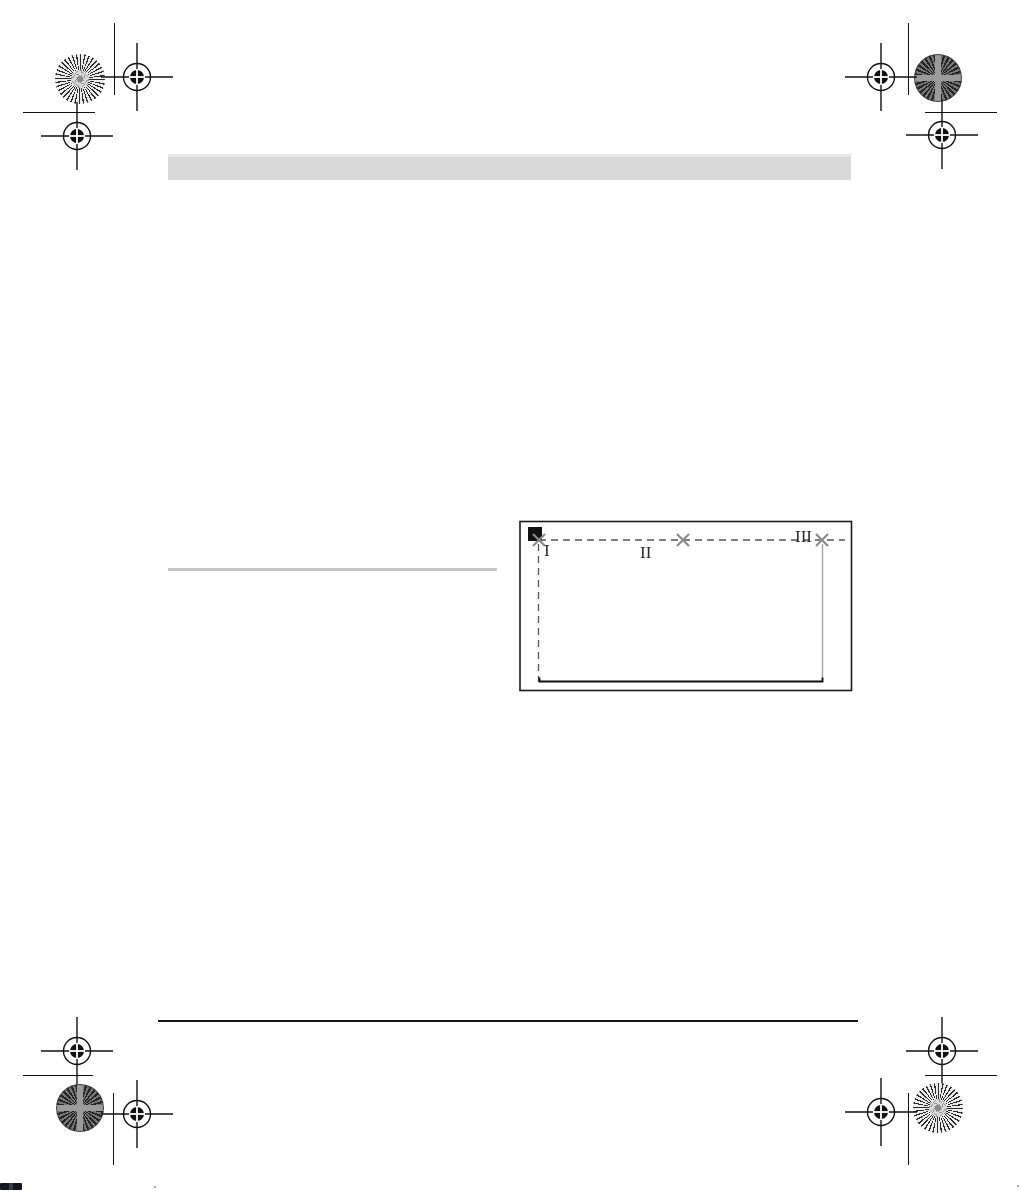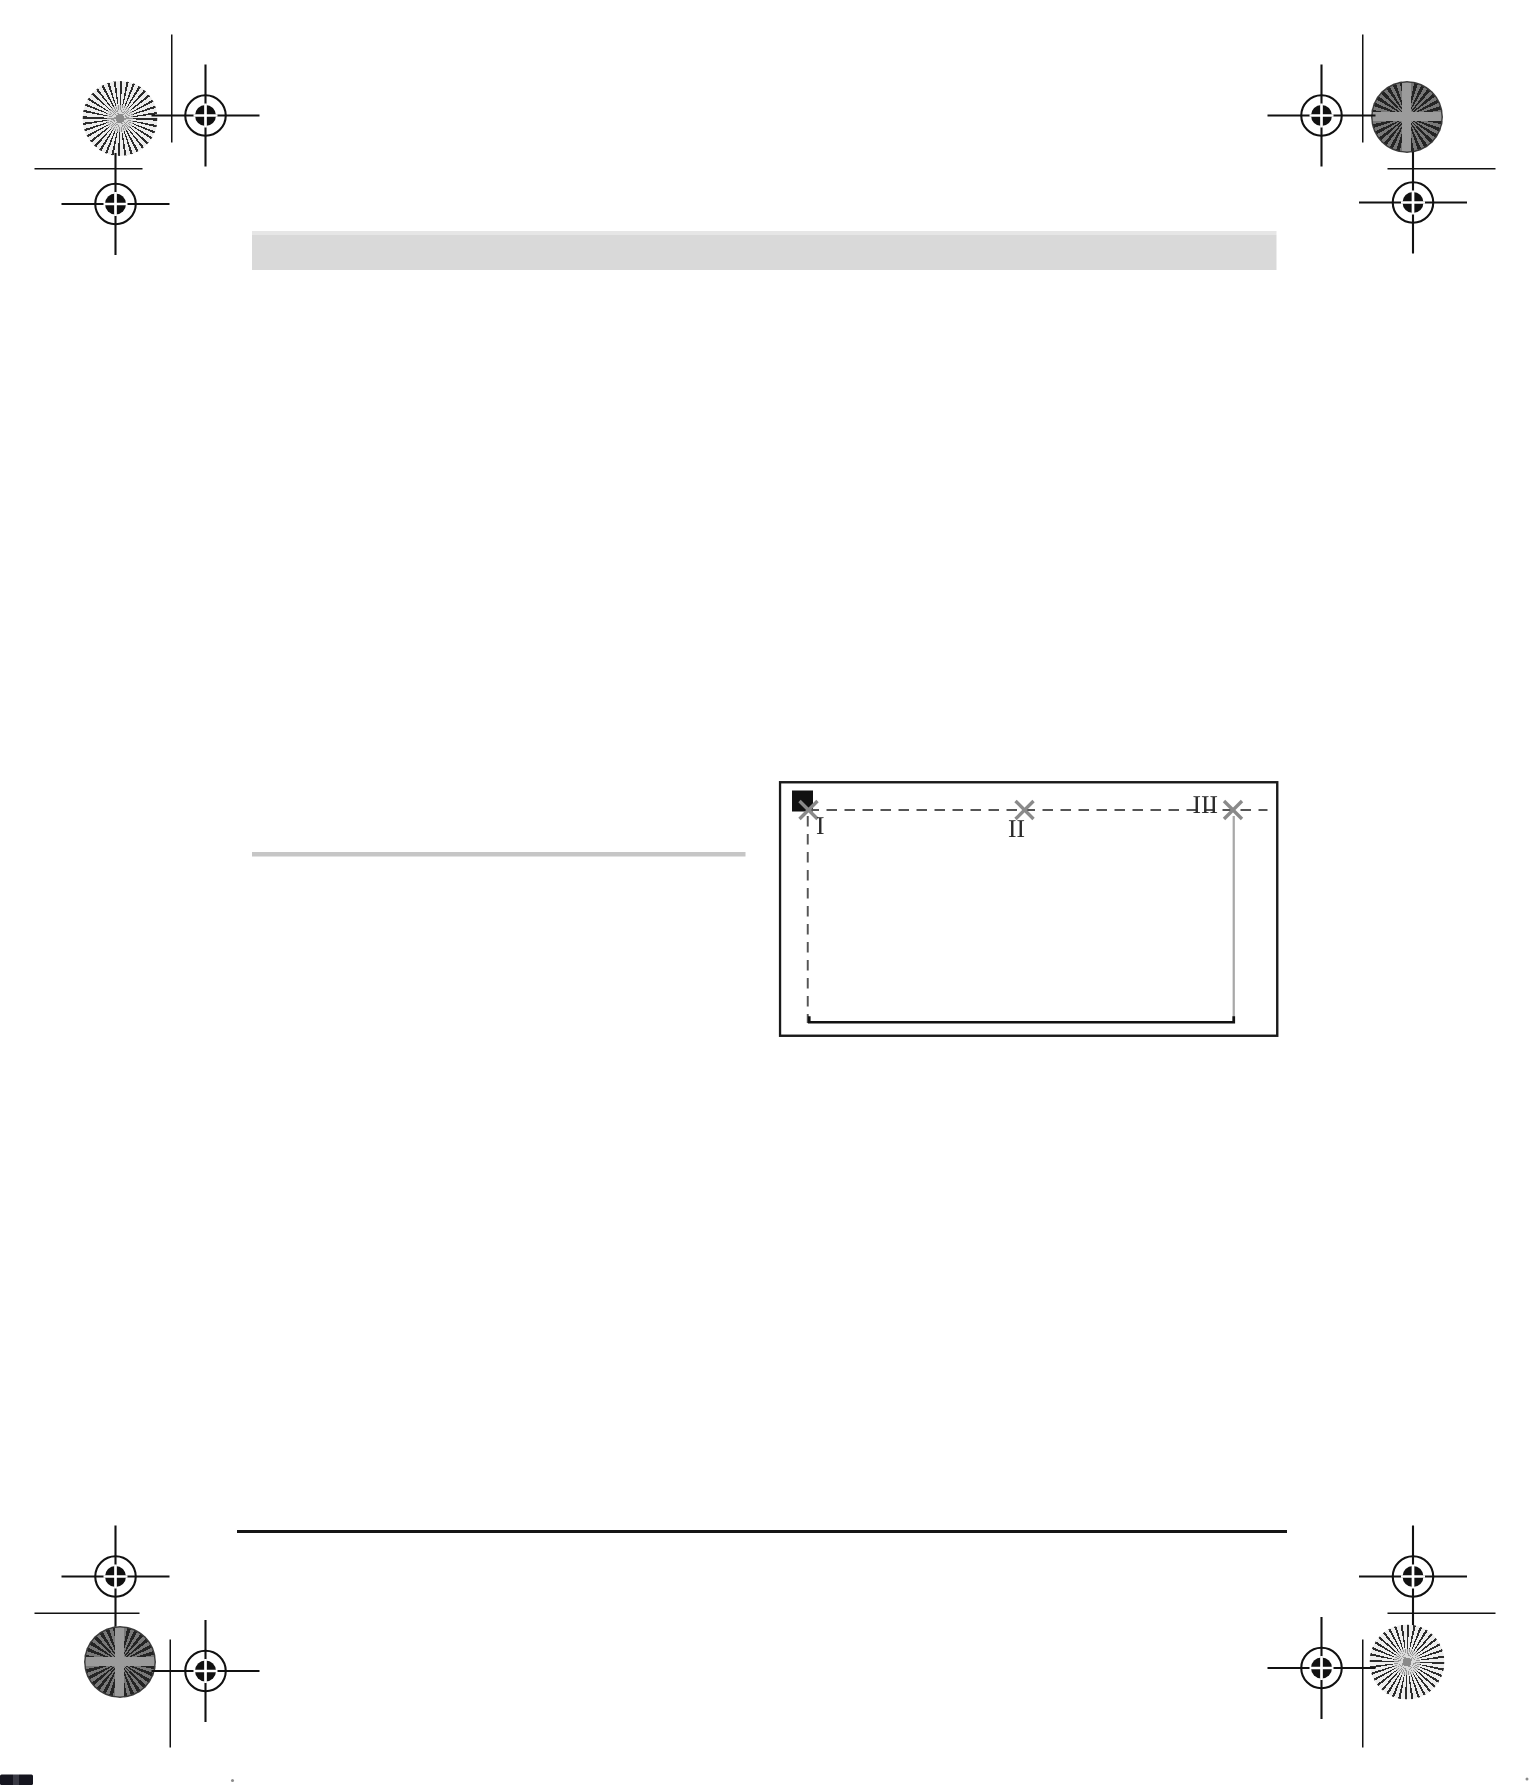--- a/index.html
+++ b/index.html
@@ -60,21 +60,21 @@
   .fig-square{fill:var(--mark_ink,#111);}
   .fig-dash{stroke:var(--dash_line,#555);stroke-width:1.3;stroke-dasharray:7 5;fill:none;}
   .fig-xmark{stroke:var(--x_mark,#8a8a8a);stroke-width:2.2;}
   .fig-solid-v{stroke:var(--vertical_solid,#a8a8a8);stroke-width:1.5;}
   .fig-solid-b{stroke:var(--mark_ink,#111);stroke-width:1.8;fill:none;}
   .fig-label{
     position:absolute;font-size:17px;line-height:17px;color:#2a2a2a;
     font-family:"Liberation Serif","DejaVu Serif",serif;
   }
   .lbl-1{left:544px;top:542px;}
-  .lbl-2{left:672px;top:544px;}
+  .lbl-2{left:640px;top:544px;}
   .lbl-3{left:795px;top:528px;}
 
   
   .edge-artifact{position:absolute;left:0;top:1183px;width:22px;height:7px;
     background:linear-gradient(90deg,#15151f 0 9px,#3a3a44 9px 13px,#15151f 13px);border-radius:1px;}
   .edge-dot{position:absolute;width:2px;height:2px;background:#8c8c8c;border-radius:50%;}
 </style>
 </head>
 <body>
 

